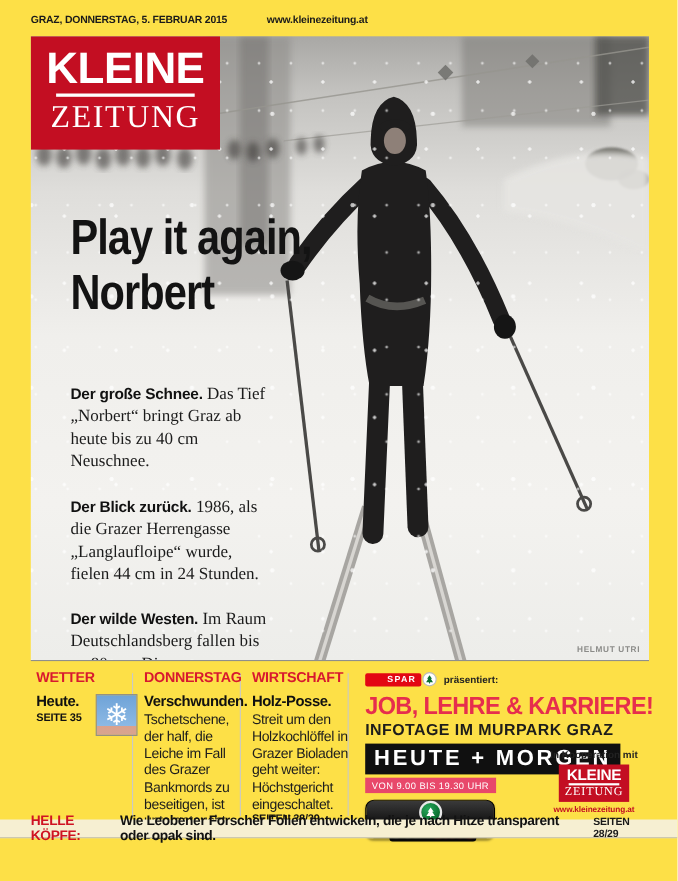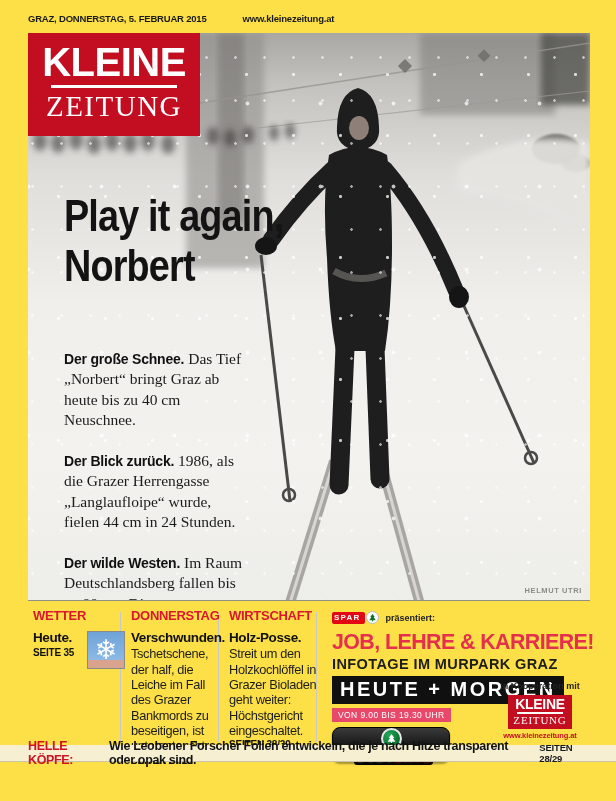--- a/index.html
+++ b/index.html
@@ -58,21 +58,21 @@
   .col .body { font-size:12.8px; line-height:1.2; letter-spacing:-0.35px; color:#1d1d1d; margin-top:1px; }
   .col .pages { font-weight:800; font-size:10px; letter-spacing:-0.2px; color:#111; margin-top:1px; }
   .wicon {
     float:right; width:38px; height:38px; margin:1px 0 2px 4px;
     background:linear-gradient(180deg,#6fa3d8 0%,#8cb9e4 78%,#dba18c 78%,#d8a58f 100%);
     border:1px solid #8a8a88; color:#ffffff; font-size:27px; line-height:36px; text-align:center;
   }
   
   .ad { position:absolute; left:304px; top:3px; width:258px; }
   .ad-row1 { display:flex; align-items:center; gap:4px; margin-bottom:5px; }
-  .spar-chip { background:#e30613; color:#fff; font-weight:800; font-size:8px; letter-spacing:1.2px; padding:1px 5px 2px 2px; border-radius:2px; }
+  .spar-chip { background:#e30613; color:#fff; font-weight:800; font-size:8px; letter-spacing:1.2px; padding:1px 5px 2px 20px; border-radius:2px; }
   .spar-circle { width:13px; height:13px; border-radius:50%; background:#fff; border:1px solid #bbb; display:flex; align-items:center; justify-content:center; margin-left:-3px; }
   .presents { font-size:9px; color:#222; font-weight:700; margin-left:2px; }
   .ad-headline { color:#e62e4d; font-weight:800; font-size:22.5px; letter-spacing:-0.6px; transform:scaleX(.95); transform-origin:left; white-space:nowrap; }
   .ad-subline { color:#1d1d1b; font-size:14.5px; font-weight:700; letter-spacing:.4px; margin:1px 0 4px 0; }
   .when-bar { display:inline-block; background:#101010; color:#fff; font-weight:800; font-size:20px; letter-spacing:2.5px; padding:2px 8px 3px 8px; }
   .time-bar { display:inline-block; background:#e8486a; color:#fff; font-weight:400; font-size:8.5px; letter-spacing:.4px; padding:2px 6px; margin-top:2px; }
   .device {
     margin-top:5px; width:118px; height:35px; border-radius:8px;
     background:linear-gradient(180deg,#3a3a3a,#0b0b0b 70%,#000);
     border:1px solid #000; display:flex; align-items:center; padding:0 6px;

